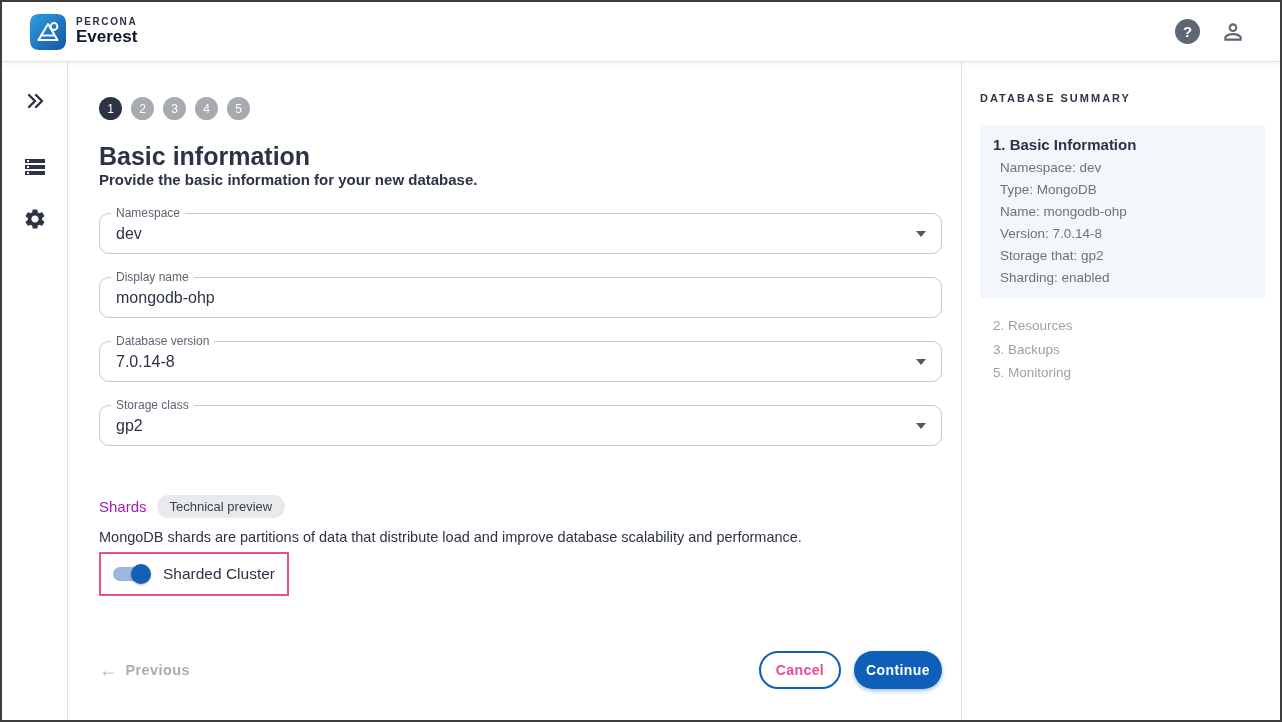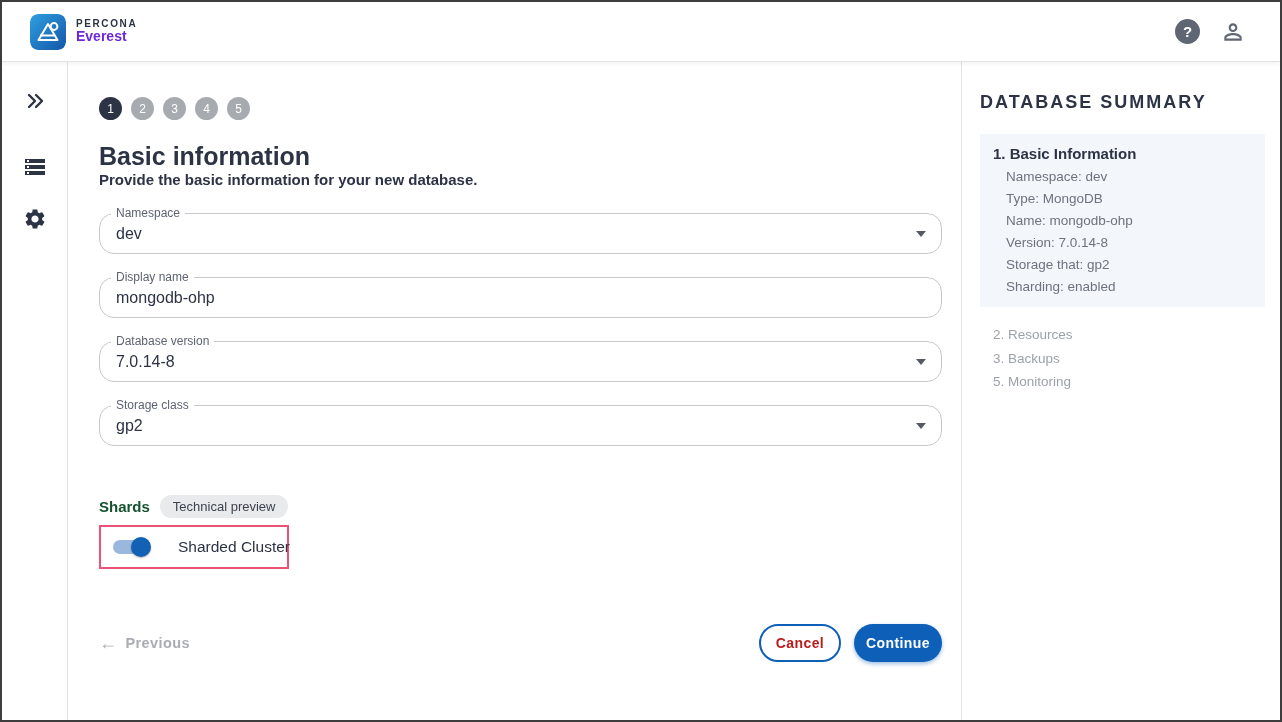--- a/index.html
+++ b/index.html
@@ -9,21 +9,21 @@
 
   
   .app-header { height:60px; flex:0 0 60px; display:flex; align-items:center;
                 justify-content:space-between; padding:0 34px 0 28px;
                 border-bottom:1px solid #e2e3e5; box-shadow:0 2px 4px rgba(0,0,0,.05);
                 position:relative; z-index:5; background:#fff; }
   .brand { display:flex; align-items:center; gap:10px; cursor:pointer;justify-content:space-between; }
   .logo-sq { width:36px; height:36px; border-radius:8px; display:block; }
   .brand-text { display:flex; flex-direction:column; line-height:1.05; }
   .brand-small { font-size:10px; font-weight:700; letter-spacing:1.6px; color:#2c3345; }
-  .brand-large { font-size:14px; font-weight:700; color:#6d28d9; }
+  .brand-large { font-size:17px; font-weight:700; color:#0f172a; }
   .header-right { display:flex; align-items:center; gap:20px; }
   .help-circle { width:25px; height:25px; border-radius:50%; background:#5f6673; color:#fff;
                  font-size:15px; font-weight:700; display:flex; align-items:center;
                  justify-content:center; cursor:pointer; }
   .user-icon { width:26px; height:26px; cursor:pointer; }
 
   
   .body-row { flex:1; display:flex; min-height:0; }
   .rail { width:66px; flex:0 0 66px; border-right:1px solid #e2e3e5;
           display:flex; flex-direction:column; align-items:center; padding-top:26px; }
@@ -37,64 +37,64 @@
   .content-col { width:843px; display:flex; flex-direction:column; }
 
   .stepper { display:flex; gap:9px; }
   .step { width:23px; height:23px; border-radius:50%; background:#a7abaf; color:#fff;
           font-size:12px; display:flex; align-items:center; justify-content:center; cursor:pointer; }
   .step.active { background:#2c3345; }
 
   .page-title { margin-top:22px; font-size:25px; font-weight:700; color:#2c3345; }
   .page-subtitle { margin-top:0; font-size:15px; font-weight:700; color:#2c3345; }
 
-  .field { position:relative; height:41px; border:1px solid #c6c8cc; border-radius:15px;
+  .field { position:relative; height:41px; border:1px solid #c6c8cc; border-radius:10px;
            margin-top:23px; display:flex; align-items:center; cursor:pointer; background:#fff; }
   .field.first { margin-top:25px; }
   .field-label { position:absolute; top:-8px; left:11px; background:#fff; padding:0 5px;
                  font-size:12px; color:#5d6370; }
   .field-value { padding-left:16px; font-size:16px; color:#2c3345; }
   .dd-arrow { position:absolute; right:15px; width:0; height:0;
               border-left:5px solid transparent; border-right:5px solid transparent;
               border-top:6px solid #555a61; }
 
   .shards-head { margin-top:49px; display:flex; align-items:center; gap:10px; }
-  .shards-title { font-size:15px; font-weight:700; color:#14532d; }
+  .shards-title { font-size:15px; font-weight:400; color:#a21caf; }
   .badge { background:#e9eaec; color:#3c4250; font-size:13px; padding:4px 13px;
            border-radius:13px;text-align:center; }
   .shards-desc { margin-top:11px; font-size:14.5px; color:#2c3345; }
 
   .annotation-box { margin-top:7px; width:190px; height:44px; border:2px solid #ea5276;
-                    display:flex; align-items:center; padding-left:9px;gap:15px; }
+                    display:flex; align-items:center; padding-left:9px; }
   .switch { position:relative; width:41px; height:24px; cursor:pointer; flex:0 0 41px; }
   .switch-track { position:absolute; left:3px; top:5px; width:35px; height:14px;
                   border-radius:7px; background:#9ab8de; }
   .switch-knob { position:absolute; right:0; top:2px; width:20px; height:20px;
                  border-radius:50%; background:#1261b4; box-shadow:0 1px 2px rgba(0,0,0,.3); }
   .switch-label { margin-left:12px; font-size:15.5px; color:#2c3345; white-space:nowrap; }
 
   .wizard-footer { margin-top:55px; display:flex; align-items:center; justify-content:space-between;
                    width:843px; }
   .prev-link { display:flex; align-items:center; gap:8px; color:#a9adb3; font-size:14.5px;
                font-weight:600; letter-spacing:.4px; cursor:default; }
   .prev-arrow { font-size:18px; }
   .footer-actions { display:flex; gap:13px; }
   .btn { height:38px; border-radius:19px; font-size:14px; font-weight:700; letter-spacing:.4px;
          display:flex; align-items:center; justify-content:center; cursor:pointer;
          font-family:"Liberation Sans", sans-serif; }
-  .btn-outline { width:82px; border:2px solid #0e5fb8; color:#b91c1c; background:#fff; }
+  .btn-outline { width:82px; border:2px solid #0e5fb8; color:#ec4899; background:#fff; }
   .btn-filled { width:88px; border:none; background:#0e5fb8; color:#fff;
                 box-shadow:0 2px 4px rgba(14,95,184,.4); }
 
   
   .summary { width:319px; flex:0 0 319px; border-left:1px solid #e2e3e5; padding:30px 15px 0 18px; }
-  .summary-title { font-size:18px; font-weight:700; letter-spacing:2px; color:#2c3345; }
+  .summary-title { font-size:11px; font-weight:700; letter-spacing:2px; color:#2c3345; }
   .summary-card { margin-top:21px; background:#f3f6fa; padding:11px 14px 13px 13px; }
   .summary-card-title { font-size:15px; font-weight:700; color:#2c3345; }
-  .summary-item { margin-left:13px; margin-top:7px; font-size:13.5px; color:#6d737e; }
+  .summary-item { margin-left:7px; margin-top:7px; font-size:13.5px; color:#6d737e; }
   .summary-inactive { margin-top:20px; padding-left:13px; }
   .summary-inactive-item { font-size:13.5px; color:#9ca1a9; margin-bottom:8.5px; cursor:default; }
 </style>
 </head>
 <body>
 
 <div class="page">
 
   <header class="app-header">
     <div class="brand">
@@ -179,20 +179,21 @@
         <div class="field">
           <span class="field-label">Storage class</span>
           <span class="field-value">gp2</span>
           <span class="dd-arrow"></span>
         </div>
 
         <div class="shards-head">
           <span class="shards-title">Shards</span>
           <span class="badge">Technical preview</span>
         </div>
+        <p class="shards-desc">MongoDB shards are partitions of data that distribute load and improve database scalability and performance.</p>
 
         <div class="annotation-box">
           <div class="switch">
             <span class="switch-track"></span>
             <span class="switch-knob"></span>
           </div>
           <span class="switch-label">Sharded Cluster</span>
         </div>
 
         <div class="wizard-footer">

